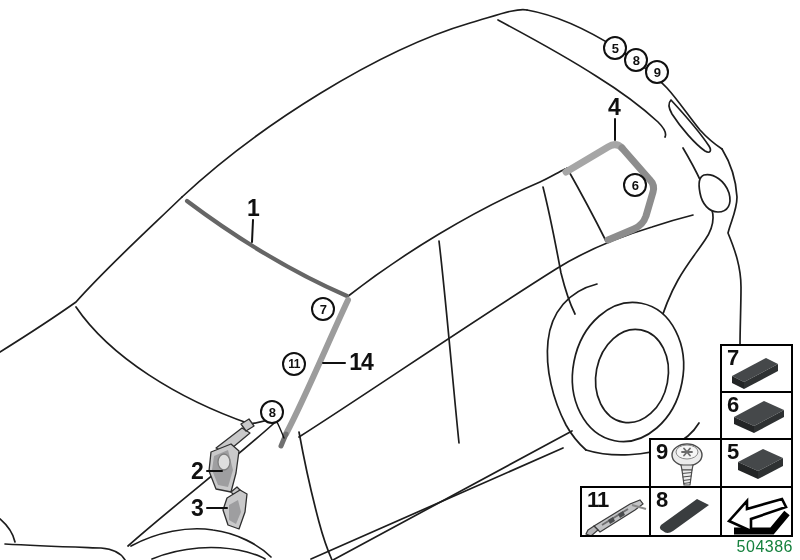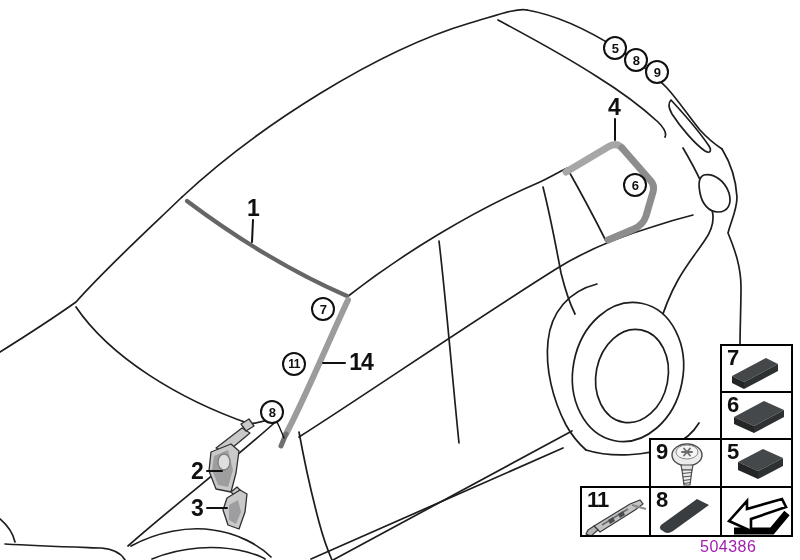--- a/index.html
+++ b/index.html
@@ -8,22 +8,22 @@
   .stage svg{position:absolute;left:0;top:0;}
   .biglabel{position:absolute;transform:translate(-50%,-50%);font-weight:bold;font-size:23px;
             color:#101010;line-height:1;letter-spacing:-1px;}
   .circ{position:absolute;width:24px;height:24px;box-sizing:border-box;border:2px solid #101010;
         border-radius:50%;background:#fff;display:flex;align-items:center;justify-content:center;}
   .circ span{font-weight:bold;font-size:13px;color:#101010;line-height:1;letter-spacing:-0.5px;}
   .cell{position:absolute;box-sizing:border-box;border:2px solid #000;background:#fff;}
   .cellnum{position:absolute;left:5px;top:0px;font-weight:bold;font-size:22px;color:#101010;
            line-height:1.1;letter-spacing:-1px;}
   .cellicon{position:absolute;left:0;top:0;width:100%;height:100%;}
-  .docnum{position:absolute;left:700px;top:538px;width:93px;text-align:left;font-size:16px;
-          color:#a21caf;letter-spacing:0.5px;}
+  .docnum{position:absolute;left:700px;top:538px;width:93px;text-align:right;font-size:16px;
+          color:#15803d;letter-spacing:0.5px;}
 </style>
 </head>
 <body>
 
 <div class="stage">
 
   <svg width="800" height="560" viewBox="0 0 800 560">
     <g stroke="#1d1d1d" stroke-width="1.7" fill="none" stroke-linecap="round" stroke-linejoin="round">
       <path d="M182,197 C258,126 378,50 470,23 C498,15 516,8 527,10"></path>
       <path d="M527,10 C556,15 588,30 618,49 C640,63 655,75 667,88 C678,100 690,118 700,130 C709,140 716,145 722,149"></path>

